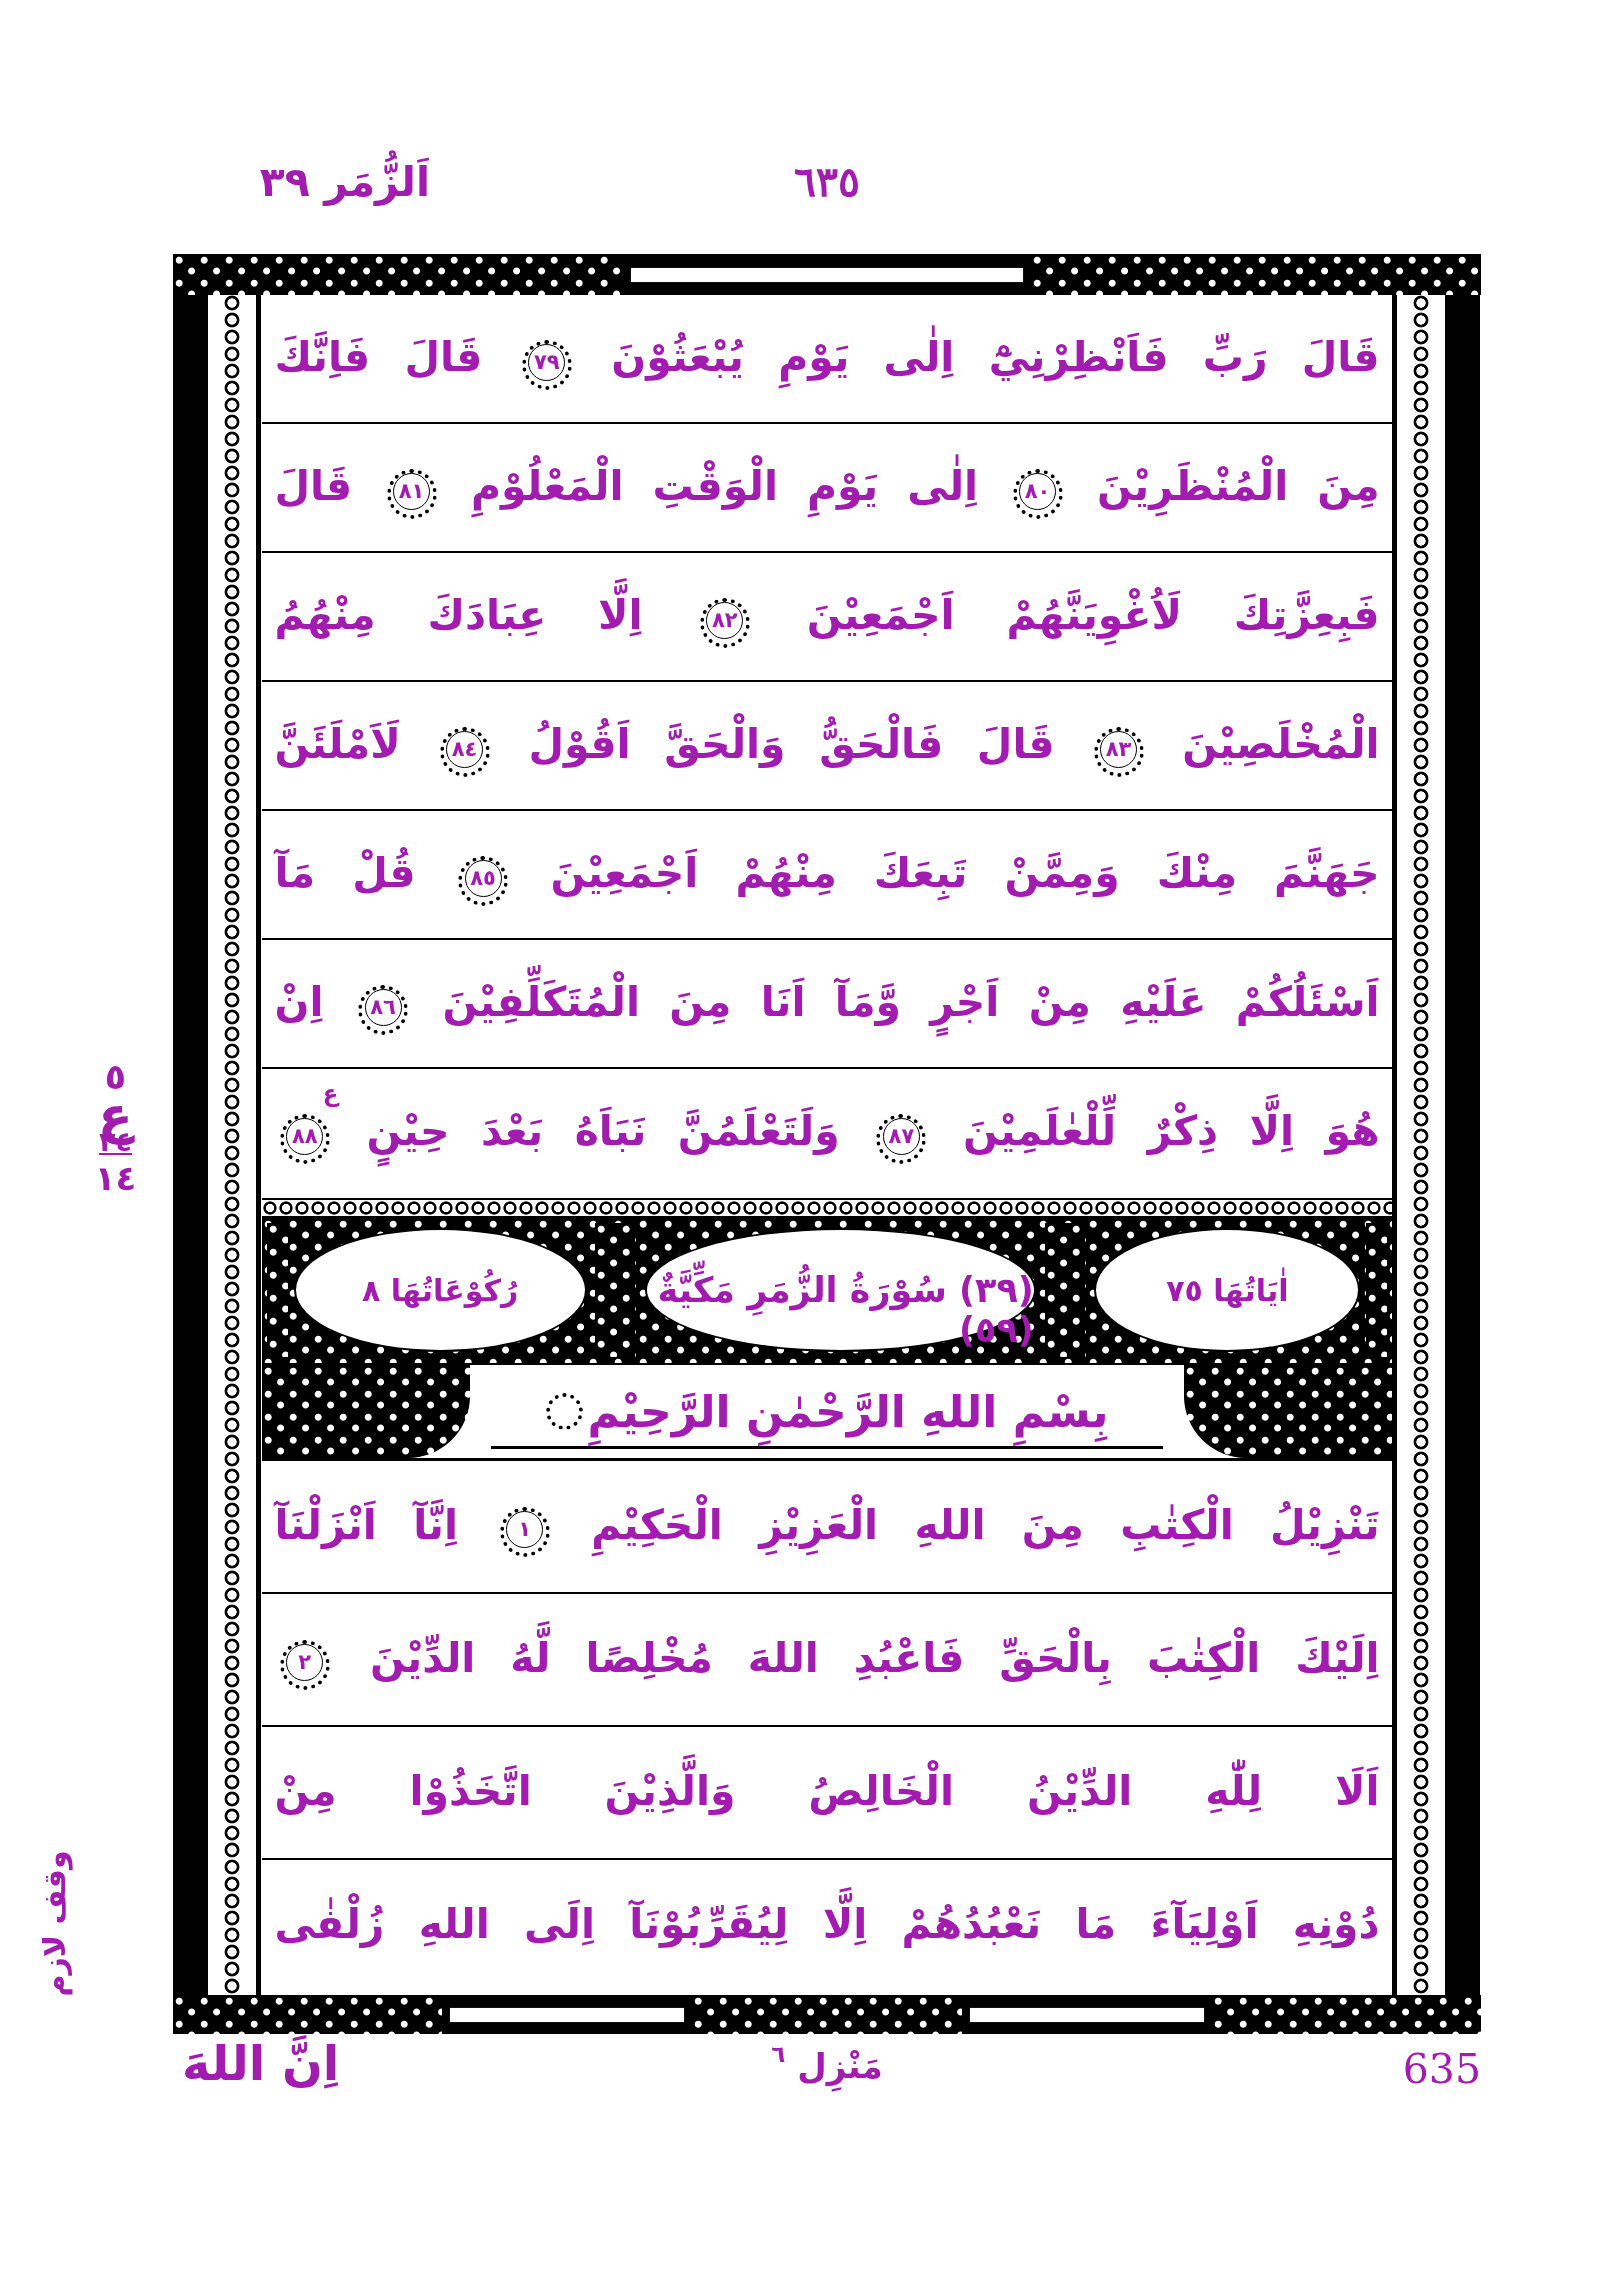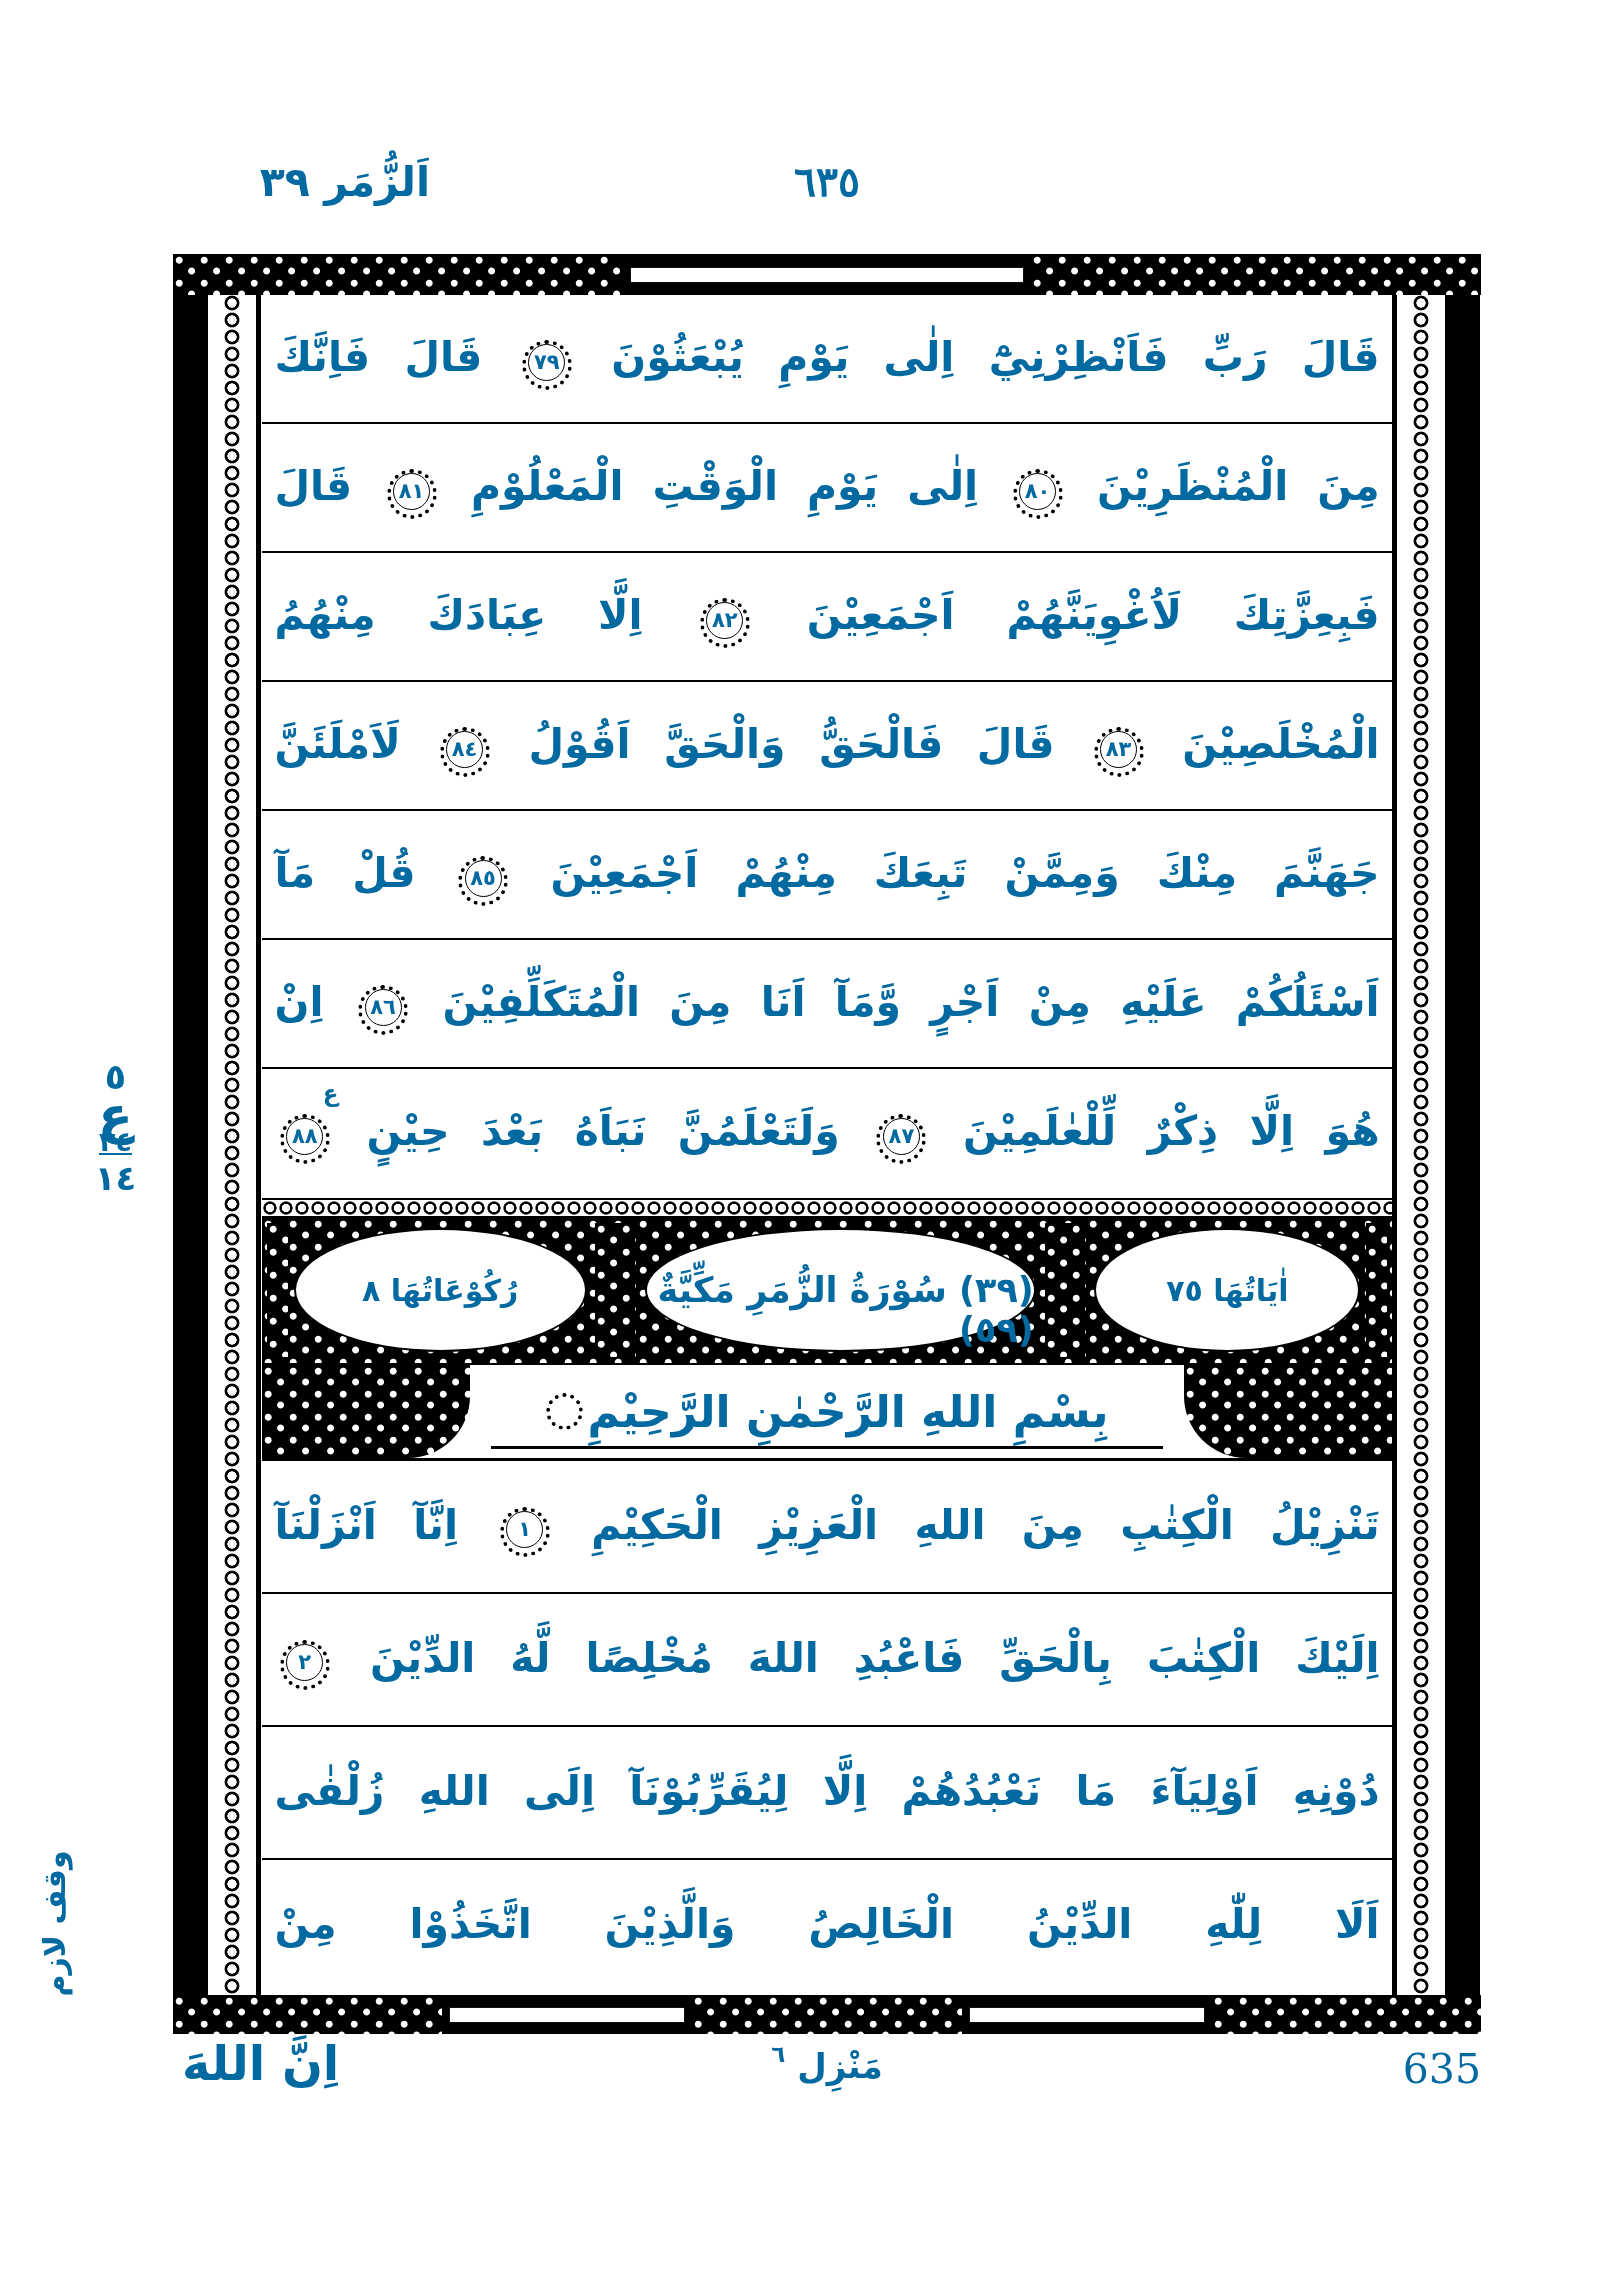--- a/index.html
+++ b/index.html
@@ -1,16 +1,16 @@
 <!DOCTYPE html>
 <html lang="ar" style="font-size:14px"><head>
 <meta charset="utf-8">
 <style>
   html,body{margin:0;padding:0;background:#e8e8e8;}
-  #page{position:relative;width:1622px;height:2270px;background:#ffffff;color:#0369a1;
+  #page{position:relative;width:1622px;height:2270px;background:#ffffff;color:#a21caf;
         font-family:"DejaVu Sans",sans-serif;overflow:hidden;}
 
   
   .hdr{position:absolute;top:158px;height:76px;font-size:41px;font-weight:700;direction:rtl;}
   .hdr-left{left:173px;width:257px;text-align:right;}
   .hdr-center{left:173px;width:1308px;text-align:center;font-family:Liberation Serif, serif;}
   .hdr-right{left:1215px;width:266px;text-align:right;}
 
   
   .frame{position:absolute;left:173px;top:254px;width:1308px;height:1780px;background:#fff;box-sizing:border-box;}
@@ -195,22 +195,22 @@
         <div class="bis-corner lt orn"></div>
       </div>
 
       <div class="lines-bottom">
           <div class="qline"><span>تَنْزِيْلُ الْكِتٰبِ مِنَ اللهِ الْعَزِيْزِ الْحَكِيْمِ</span> <span class="vwrap"><span class="vn">
                 <span class="vn-in">١</span>
               </span></span> <span>اِنَّآ اَنْزَلْنَآ</span></div>
           <div class="qline"><span>اِلَيْكَ الْكِتٰبَ بِالْحَقِّ فَاعْبُدِ اللهَ مُخْلِصًا لَّهُ الدِّيْنَ</span> <span class="vwrap"><span class="vn">
                 <span class="vn-in">٢</span>
               </span></span></div>
+          <div class="qline"><span>اَلَا لِلّٰهِ الدِّيْنُ الْخَالِصُ وَالَّذِيْنَ اتَّخَذُوْا مِنْ</span></div>
           <div class="qline"><span>دُوْنِهِ اَوْلِيَآءَ مَا نَعْبُدُهُمْ اِلَّا لِيُقَرِّبُوْنَآ اِلَى اللهِ زُلْفٰى</span></div>
-          <div class="qline"><span>اَلَا لِلّٰهِ الدِّيْنُ الْخَالِصُ وَالَّذِيْنَ اتَّخَذُوْا مِنْ</span></div>
         </div>
 
     </div>
   </div>
 
   <div class="ruku-stack">
     <span class="r1">٥</span>
     <span class="r2">ع</span>
     <span class="r3">٢٤</span>
     <span class="r4">١٤</span>

